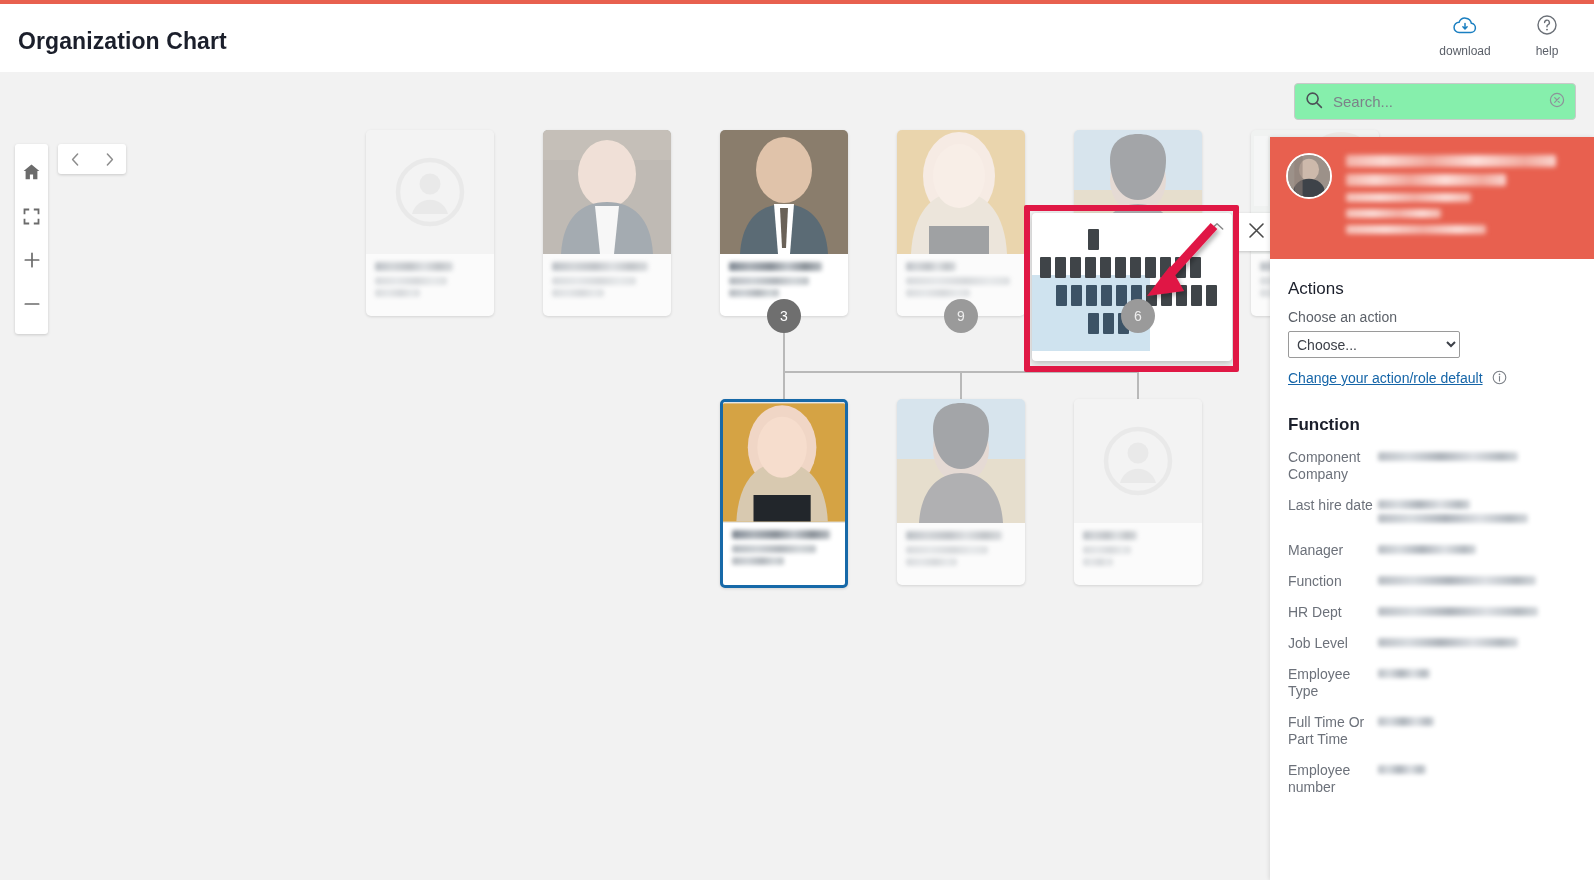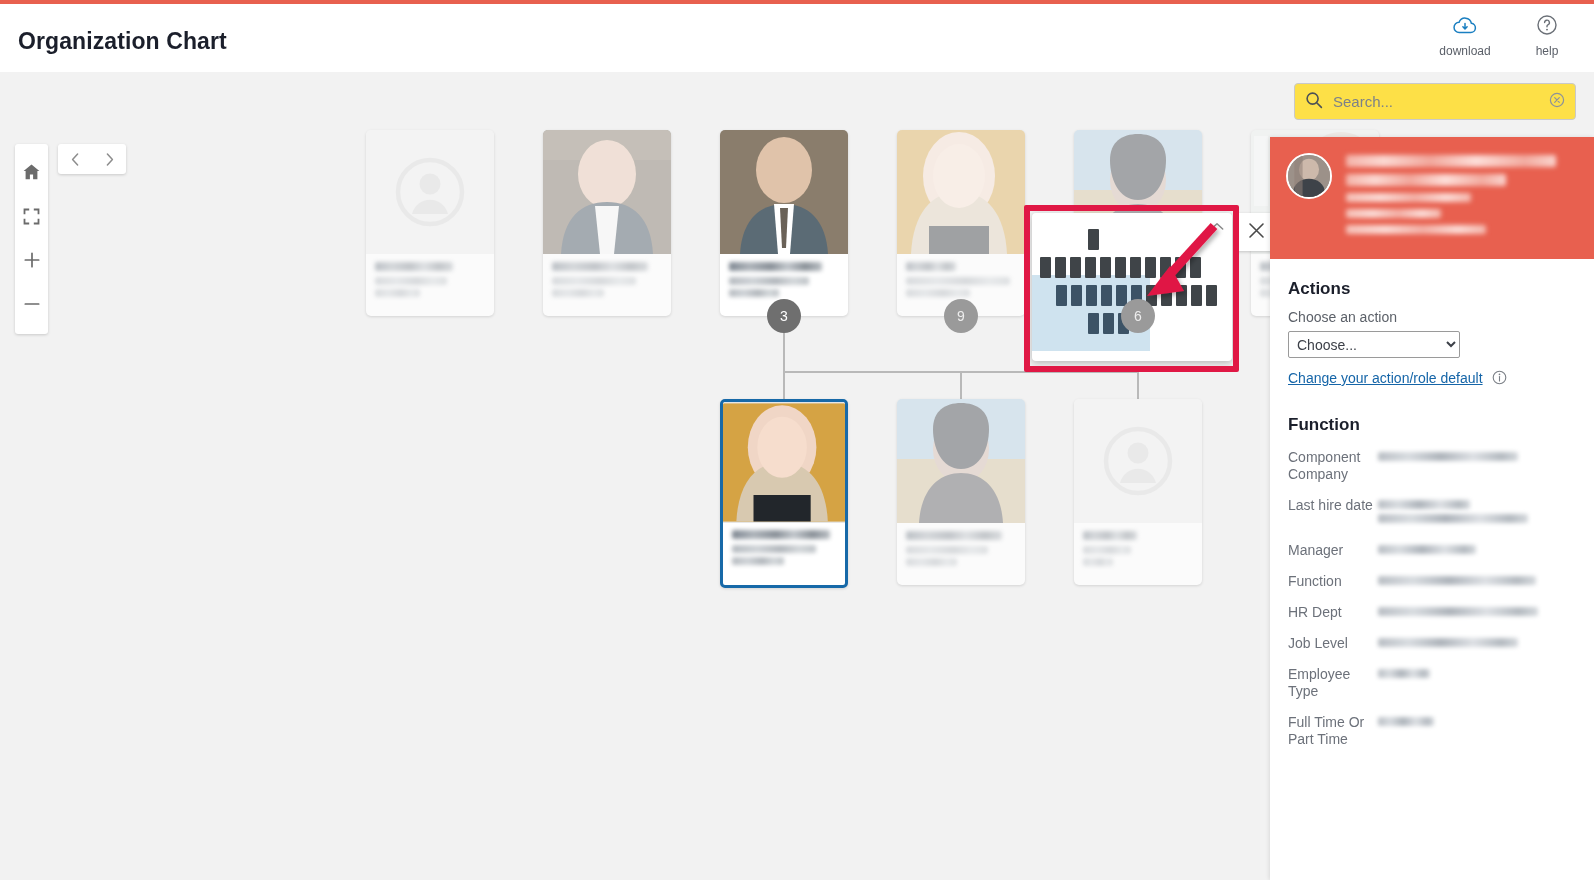--- a/index.html
+++ b/index.html
@@ -145,21 +145,21 @@
     width: 215px; height: 167px;
     border: 6px solid #e01845;
     border-radius: 2px;
     pointer-events: none; z-index: 40;
   }
   .anno-arrow { position: absolute; left: 1100px; top: 150px; z-index: 41; pointer-events:none; }
 
   
   .search-wrap {
     position: absolute; right: 18px; top: 83px; width: 282px; height: 37px;
-    background: #fde047; border: 1px solid #c9c9c9; border-radius: 4px;
+    background: #86efac; border: 1px solid #c9c9c9; border-radius: 4px;
     display: flex; align-items: center; padding: 16px 10px; z-index: 20;
   }
   .search-input {
     border: none; outline: none; flex: 1; font-size: 15px; color: #5d6168;
     font-family: "Liberation Sans", sans-serif; background: transparent;
     margin-left: 8px;
   }
   .search-input::placeholder { color: #7c8189; }
 
   .side-panel {
@@ -174,21 +174,21 @@
   .sp-avatar {
     width: 46px; height: 46px; border-radius: 50%; border: 2px solid #ffffff;
     overflow: hidden; flex: none; background:#9c8f86;
   }
   .sp-lines { flex: 1; padding-top: 2px; }
   .sp-blur { border-radius: 2px; filter: blur(2.4px); margin-bottom: 7px; }
   .sp-blur.l1 { height: 12px; background: linear-gradient(90deg,#f4b3a9 0%,#fbd8d2 18%,#f1a79c 40%,#fdded9 62%,#f2aba0 85%,#fad4ce 100%); }
   .sp-blur.l2 { height: 9px; background: linear-gradient(90deg,#f6c0b7 0%,#fbdbd5 28%,#f3b0a6 55%,#fcdcd6 80%,#f4b6ac 100%); }
 
   .sp-body { padding: 16px 18px 0 18px; }
-  .sp-h2 { font-size: 17px; font-weight: bold; color: #1b1f2b; margin: 4px 0 10px 0; }
+  .sp-h2 { font-size: 17px; font-weight: normal; color: #1b1f2b; margin: 4px 0 10px 0; }
   .sp-label { font-size: 14px; color: #5c6169; margin-bottom: 6px; }
   .sp-select {
     width: 172px; height: 27px; font-size: 14px; color: #3c4048;
     border: 1px solid #9a9a9a; border-radius: 2px; background: #ffffff;
     font-family: "Liberation Sans", sans-serif; padding: 0 4px;
   }
   .sp-link {
     margin-top: 12px; font-size: 14px; color: #1565a8;
     text-decoration: underline; cursor: pointer; display: inline-block;
   }
@@ -574,17 +574,23 @@
             <div class="detail-value">
               <div class="dv-blur" style="width: 52px;"></div>
             </div>
           </div>
           <div class="detail-row">
             <div class="detail-label">Full Time Or Part Time</div>
             <div class="detail-value">
               <div class="dv-blur" style="width: 56px;"></div>
             </div>
           </div>
+          <div class="detail-row">
+            <div class="detail-label">Employee number</div>
+            <div class="detail-value">
+              <div class="dv-blur" style="width: 48px;"></div>
+            </div>
+          </div>
         </div>
     </div>
   </div>
 
 </div>
 
 </body></html>

